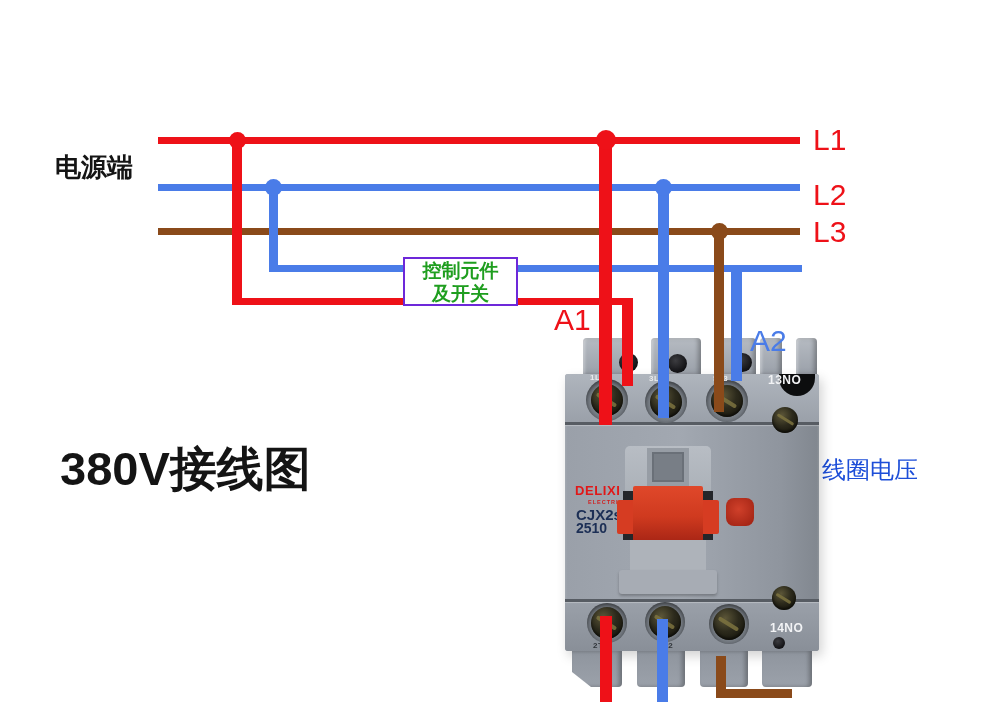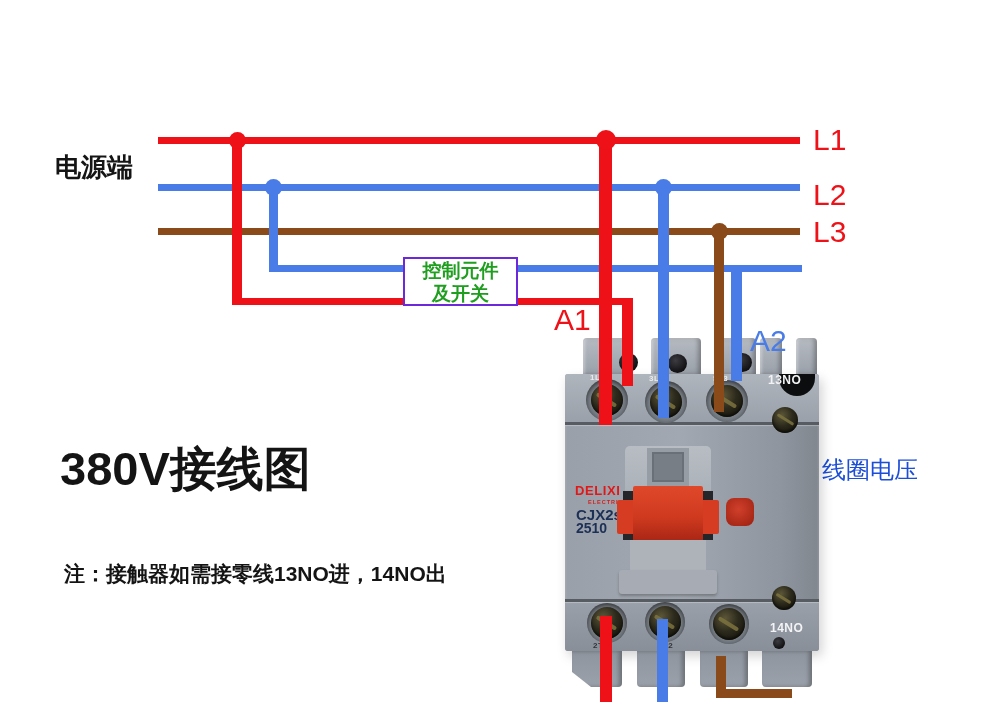--- a/index.html
+++ b/index.html
@@ -182,18 +182,17 @@
     <span>及开关</span>
   </div>
 
   <div class="lbl lbl-power">电源端</div>
   <div class="lbl lbl-phase" style="top:123px;">L1</div>
   <div class="lbl lbl-phase" style="top:178px;">L2</div>
   <div class="lbl lbl-phase" style="top:215px;">L3</div>
   <div class="lbl lbl-a1">A1</div>
   <div class="lbl lbl-a2">A2</div>
   <div class="lbl lbl-title">380V接线图</div>
-  <div class="lbl lbl-note">注：接触器如需接零线13NO进，14NO出</div>
   <div class="lbl lbl-coilv">
     <div>线圈电压</div>
   </div>
 
 </div>
 
 </body></html>

